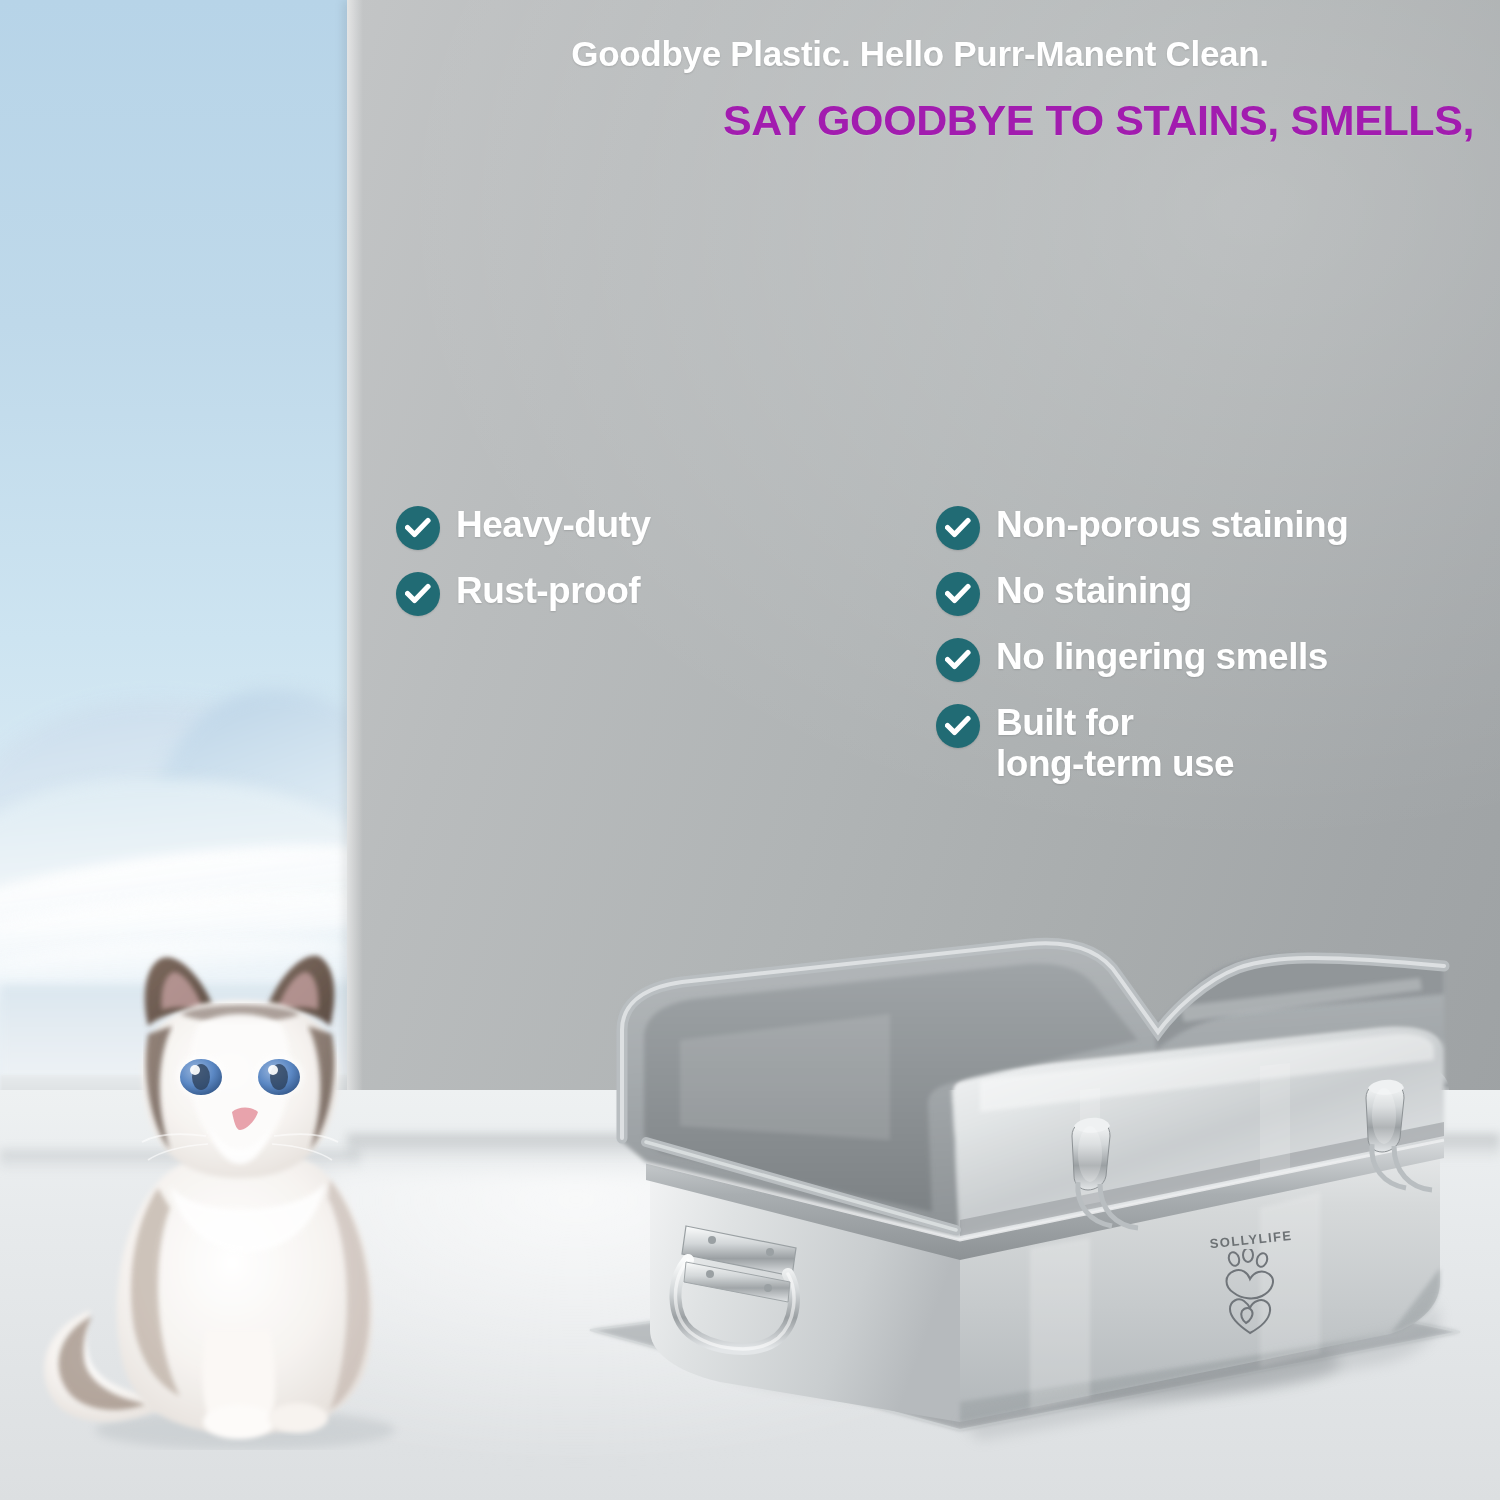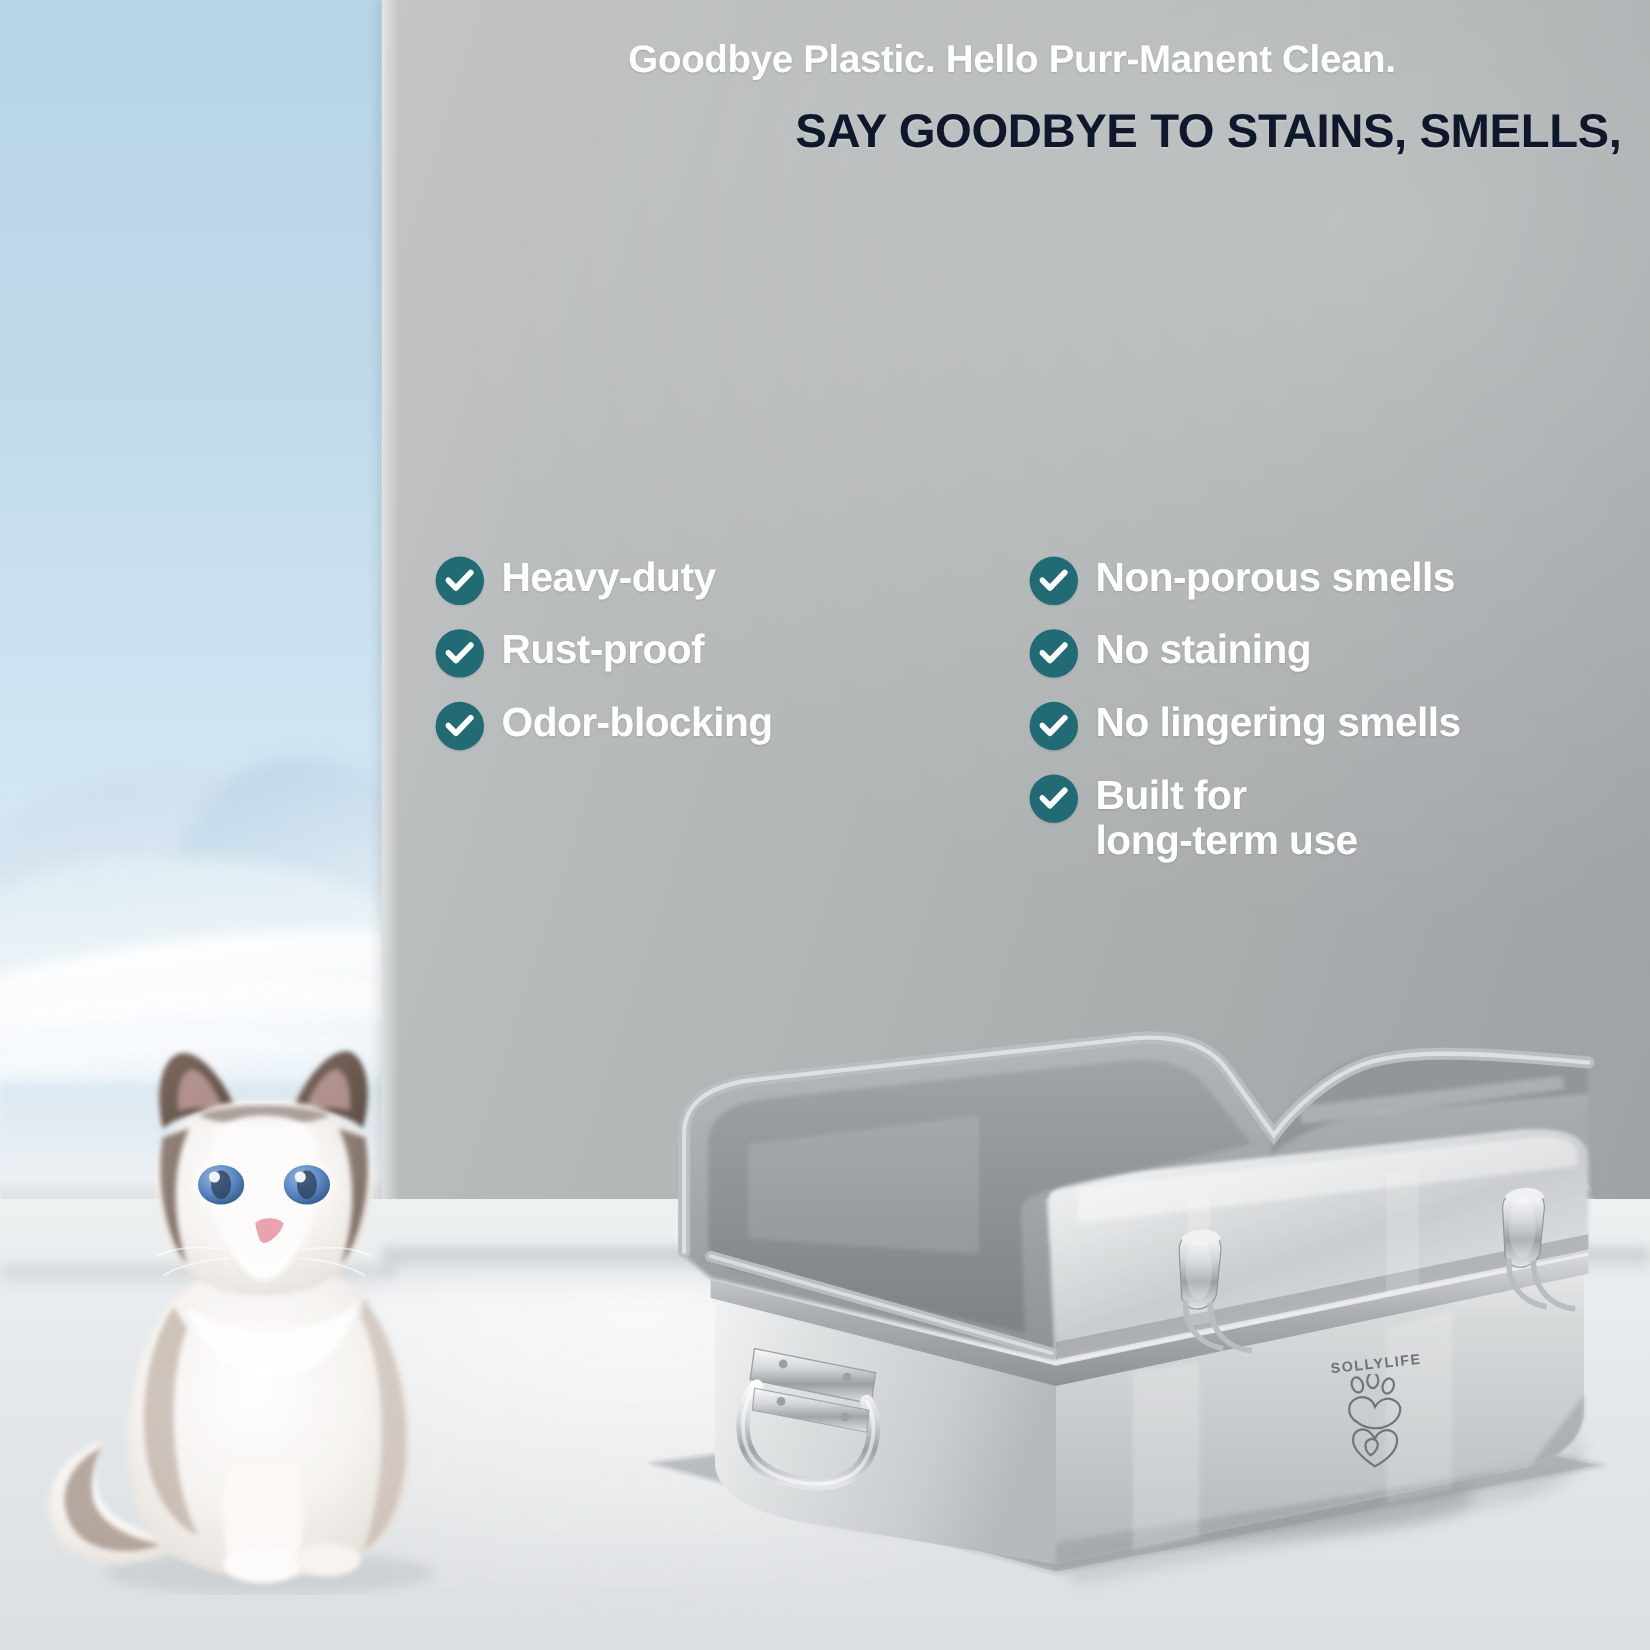--- a/index.html
+++ b/index.html
@@ -100,21 +100,21 @@
     margin-top:8px;
     font-size:74px; line-height:.96; font-weight:bold; color:#ffffff;
     letter-spacing:-1.2px;
     -webkit-text-stroke:7px #1d6f7d;
     paint-order:stroke fill;
     text-shadow:0 3px 5px rgba(0,0,0,.16);
   }
   .headline .hl-line { display:block; white-space:nowrap; }
   .subhead {
     margin-top:22px; text-align:right; padding-right:6px;
-    color:#0f172a; font-size:43px; font-weight:bold; line-height:1.12;
+    color:#a21caf; font-size:43px; font-weight:bold; line-height:1.12;
     letter-spacing:-.4px;
     text-shadow:0 1px 1px rgba(255,255,255,.18);
   }
   .subhead .sh-line { display:block; }
 
   
   .features { position:absolute; left:396px; top:504px; width:1060px; display:flex; gap:70px; }
   .feat-col { display:flex; flex-direction:column; }
   .feat-col.left  { width:470px; }
   .feat-col.right { width:500px; }
@@ -194,38 +194,30 @@
         <span class="feat-label">Heavy-duty</span>
       </div>
       <div class="feat-row">
         <span class="check">
           <svg width="26" height="22" viewBox="0 0 26 22">
               <path d="M2.5 10.5 L9.5 17.5 L23 3.5" stroke="#fff" stroke-width="5.2" fill="none" stroke-linecap="round" stroke-linejoin="round"></path>
             </svg>
         </span>
         <span class="feat-label">Rust-proof</span>
       </div>
-      <div class="feat-row">
-        <span class="check">
-          <svg width="26" height="22" viewBox="0 0 26 22">
-              <path d="M2.5 10.5 L9.5 17.5 L23 3.5" stroke="#fff" stroke-width="5.2" fill="none" stroke-linecap="round" stroke-linejoin="round"></path>
-            </svg>
-        </span>
-        <span class="feat-label">Odor-blocking</span>
-      </div>
     </div>
 
     <div class="feat-col right">
       <div class="feat-row">
         <span class="check">
           <svg width="26" height="22" viewBox="0 0 26 22">
               <path d="M2.5 10.5 L9.5 17.5 L23 3.5" stroke="#fff" stroke-width="5.2" fill="none" stroke-linecap="round" stroke-linejoin="round"></path>
             </svg>
         </span>
-        <span class="feat-label">Non-porous smells</span>
+        <span class="feat-label">Non-porous staining</span>
       </div>
       <div class="feat-row">
         <span class="check">
           <svg width="26" height="22" viewBox="0 0 26 22">
               <path d="M2.5 10.5 L9.5 17.5 L23 3.5" stroke="#fff" stroke-width="5.2" fill="none" stroke-linecap="round" stroke-linejoin="round"></path>
             </svg>
         </span>
         <span class="feat-label">No staining</span>
       </div>
       <div class="feat-row">

